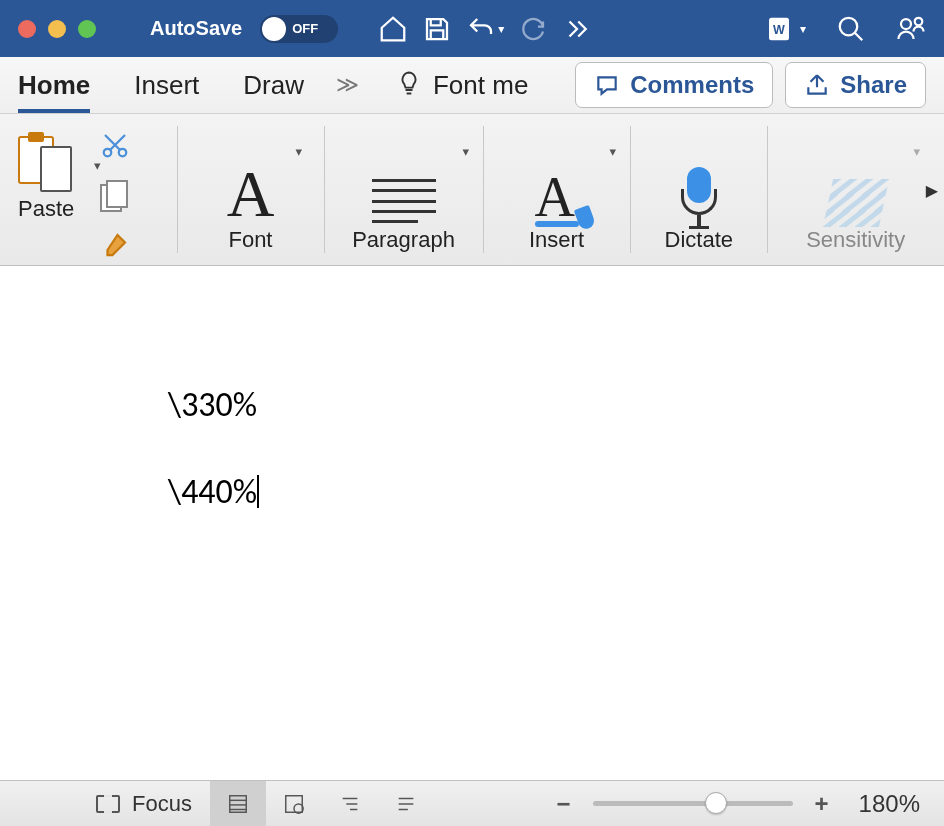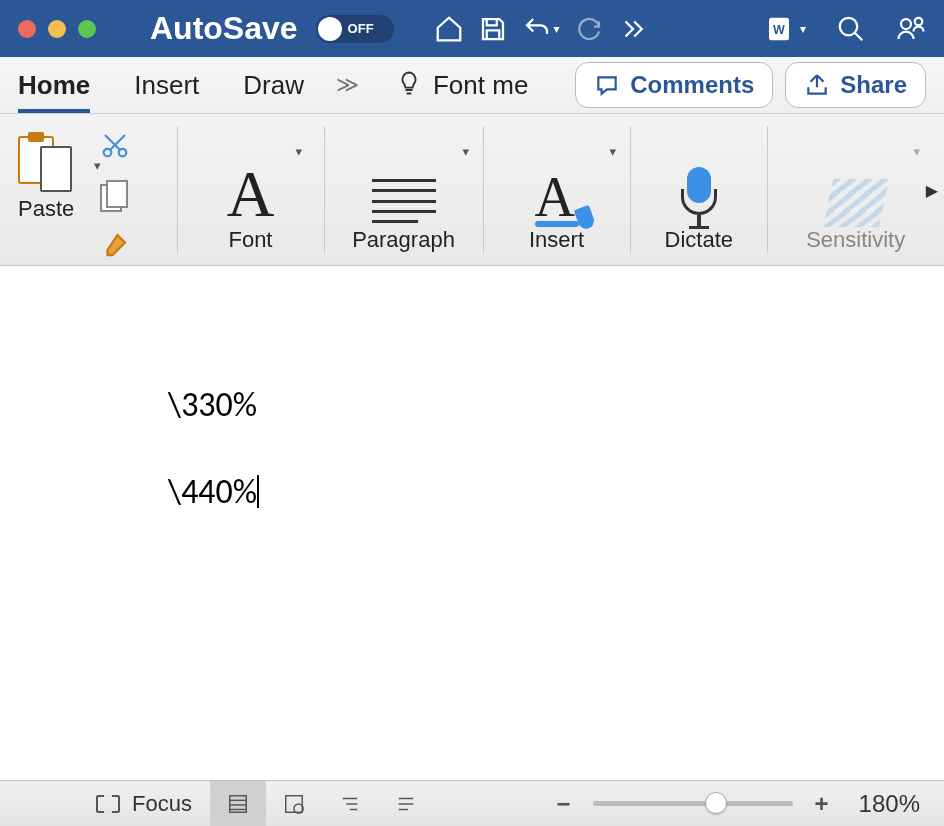--- a/index.html
+++ b/index.html
@@ -5,42 +5,42 @@
     * { margin: 0; padding: 0; box-sizing: border-box; font-family: -apple-system, BlinkMacSystemFont, "Segoe UI", sans-serif; }
     body { width: 944px; height: 826px; background: #fff; overflow: hidden; display:flex; flex-direction:column; }
     
     
     .titlebar { height: 57px; background: #2B5797; display: flex; align-items: center; padding: 0 18px; gap: 14px; }
     .traffic-lights { display: flex; gap: 12px; margin-right: 40px; }
     .traffic-light { width: 18px; height: 18px; border-radius: 50%; }
     .tl-close { background: #EC6A5E; }
     .tl-min { background: #F5BF4F; }
     .tl-max { background: #61C554; }
-    .autosave-label { color: #fff; font-weight: 700; font-size: 32px; margin-right: 4px; }
+    .autosave-label { color: #fff; font-weight: 700; font-size: 20px; margin-right: 4px; }
     .autosave-toggle { width: 78px; height: 28px; background: rgba(0,0,0,0.25); border-radius: 14px; display:flex; align-items:center; padding:2px; margin-right: 26px; }
     .toggle-knob { width:24px; height:24px; background:#fff; border-radius:50%; }
     .toggle-text { color:#fff; font-size:13px; font-weight:600; margin-left:6px; }
     .title-icon { width: 30px; height: 30px; display:flex; align-items:center; justify-content:center; color:#fff; }
     .title-icon svg { width: 30px; height: 30px; stroke: #fff; stroke-width: 1.8; fill: none; }
     .title-icon.filled svg { fill:#fff; stroke:none; }
     .title-right { margin-left: auto; display:flex; gap:30px; align-items:center; }
     .undo-wrap { display:flex; align-items:center; gap:2px; }
     .chev-down { color:#fff; font-size:12px; }
     
     
     .tabs-row { height: 57px; background: linear-gradient(#f7f7f7, #efefef); border-bottom: 1px solid #d0d0d0; display:flex; align-items:center; padding: 0 18px; gap: 44px; }
     .tab { font-size: 26px; color: #222; cursor:pointer; }
     .tab.active { font-weight: 700; position: relative; }
     .tab.active::after { content:''; position:absolute; left:0; right:0; bottom:-12px; height:4px; background:#2B5797; }
     .tabs-chev { color:#777; font-size:22px; margin-left:-12px; }
     .tellme-wrap { display:flex; align-items:center; gap:10px; margin-left:-8px; }
     .bulb-icon svg { width:28px; height:28px; stroke:#333; stroke-width:1.6; fill:none; }
     .tellme-label { font-size:26px; color:#222; }
     .tabs-right { margin-left:auto; display:flex; gap:12px; }
-    .pill-btn { display:flex; align-items:center; gap:10px; border:1px solid #bbb; border-radius:13px; padding:8px 18px; background:#fff; cursor:pointer; }
+    .pill-btn { display:flex; align-items:center; gap:10px; border:1px solid #bbb; border-radius:7px; padding:8px 18px; background:#fff; cursor:pointer; }
     .pill-btn svg { width:26px; height:26px; stroke:#2B5797; stroke-width:2; fill:none; }
     .pill-btn span { color:#2B5797; font-weight:700; font-size:24px; }
     
     
     .ribbon { height: 152px; background: linear-gradient(#f3f3f3, #e9e9e9); display:flex; align-items:stretch; border-bottom:1px solid #c0c0c0; position:relative; }
     .rgroup { display:flex; flex-direction:column; align-items:center; justify-content:flex-end; padding: 10px 0 12px; position:relative; }
     .rgroup + .rgroup::before { content:''; position:absolute; left:0; top:12px; bottom:12px; width:1px; background:#c8c8c8; }
     .rgroup-label { font-size:22px; color:#222; }
     .rgroup-label.disabled { color:#888; }
     .rgroup-chev { position:absolute; font-size:13px; color:#555; }

